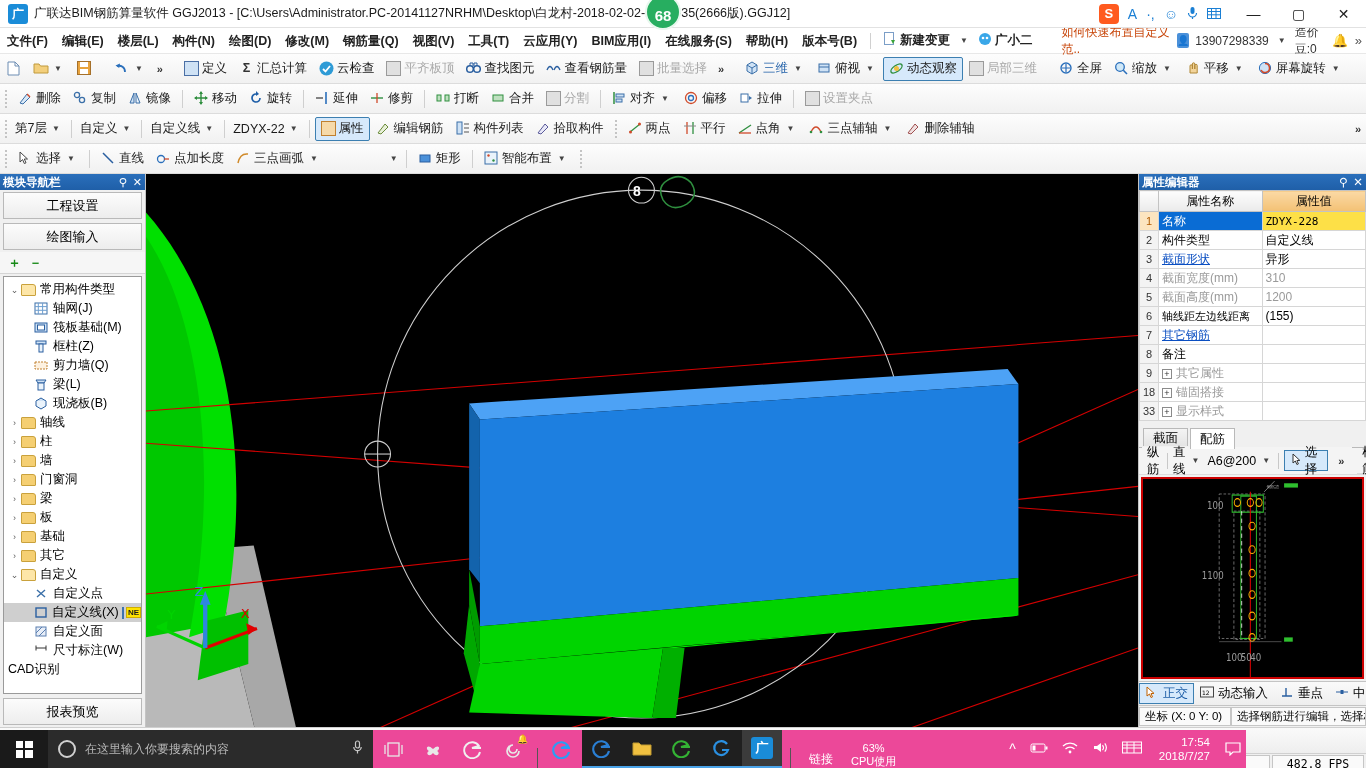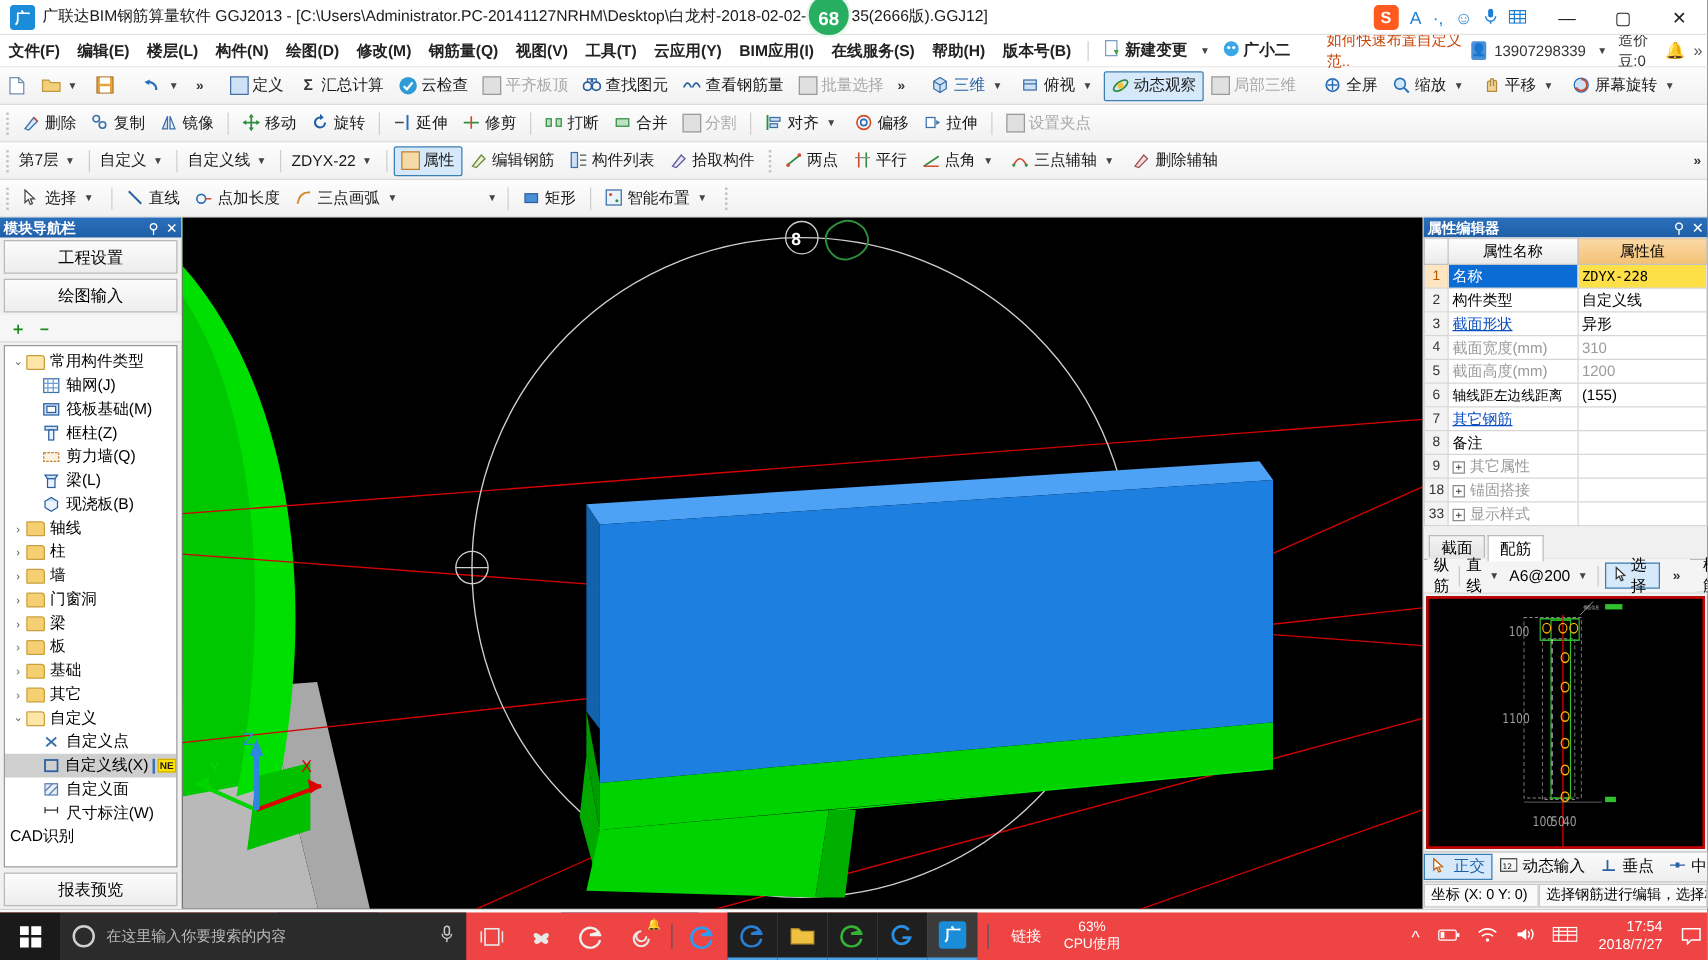--- a/index.html
+++ b/index.html
@@ -145,21 +145,21 @@
   .sb-btn { display:flex; align-items:center; gap:3px; padding:2px 5px; height:21px; border:1px solid transparent;}
   .sb-btn.on { border:1px solid #3c7fb1; background:#d6e9fb; }
   .spin { border:1px solid #9a9a9a; background:#fff; height:19px; width:56px; display:flex; align-items:center;
     justify-content:flex-end; padding-right:2px; font-size:12px; }
   .spin .ar { display:flex;flex-direction:column;margin-left:3px;font-size:6px;line-height:6px;color:#333;}
   .coordrow { height:20px; background:#f0f0f0; display:flex; align-items:center; font-size:11.5px;
      font-family:"DejaVu Sans Mono",monospace; border-top:1px solid #d0d0d0;}
   .coordrow .cell { border:1px solid #c6c6c6; background:#fafafa; height:18px; line-height:16px; padding:0 5px; margin-right:2px;}
   .coordrow .grow { flex:1; }
   
-  .taskbar { position:absolute; left:0; bottom:0; width:1366px; height:38px; background:#ef4444; display:flex; align-items:center; }
+  .taskbar { position:absolute; left:0; bottom:0; width:1246px; height:38px; background:#ec4899; display:flex; align-items:flex-end; }
   .startbtn { width:48px;height:38px;display:flex;align-items:center;justify-content:center;background:#1a1a1a;}
   .winlogo { width:17px;height:17px;display:grid;grid-template-columns:1fr 1fr;grid-template-rows:1fr 1fr;gap:2px;}
   .winlogo i { background:#fff; display:block;}
   .searchbox { width:325px;height:38px;background:#2b2b2b;display:flex;align-items:center;padding:0 10px;gap:9px;}
   .cortana { width:18px;height:18px;border:2px solid #d0d0d0;border-radius:50%;}
   .search-ph { color:#b9b9b9; font-size:12px; flex:1; }
   .tb-ico { width:40px;height:38px;display:flex;align-items:center;justify-content:center;color:#fff;font-size:17px;}
   .tb-ico.run { background:#1f1f1f; border-bottom:2px solid #4aa3e8;}
   .tb-ico.active { background:#3b3b3b; border-bottom:2px solid #4aa3e8;}
   .tray { margin-left:auto; display:flex; align-items:center; height:38px; color:#fff;}

